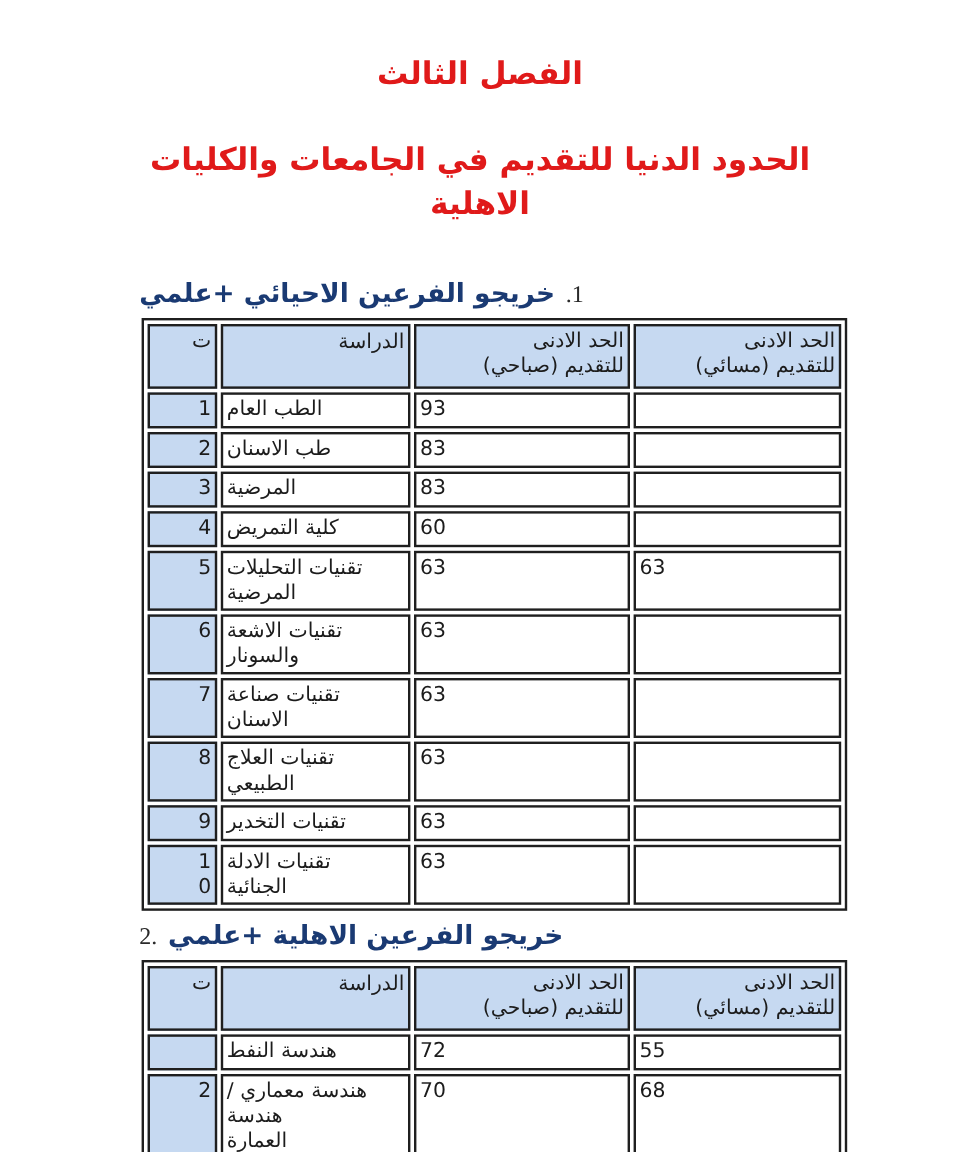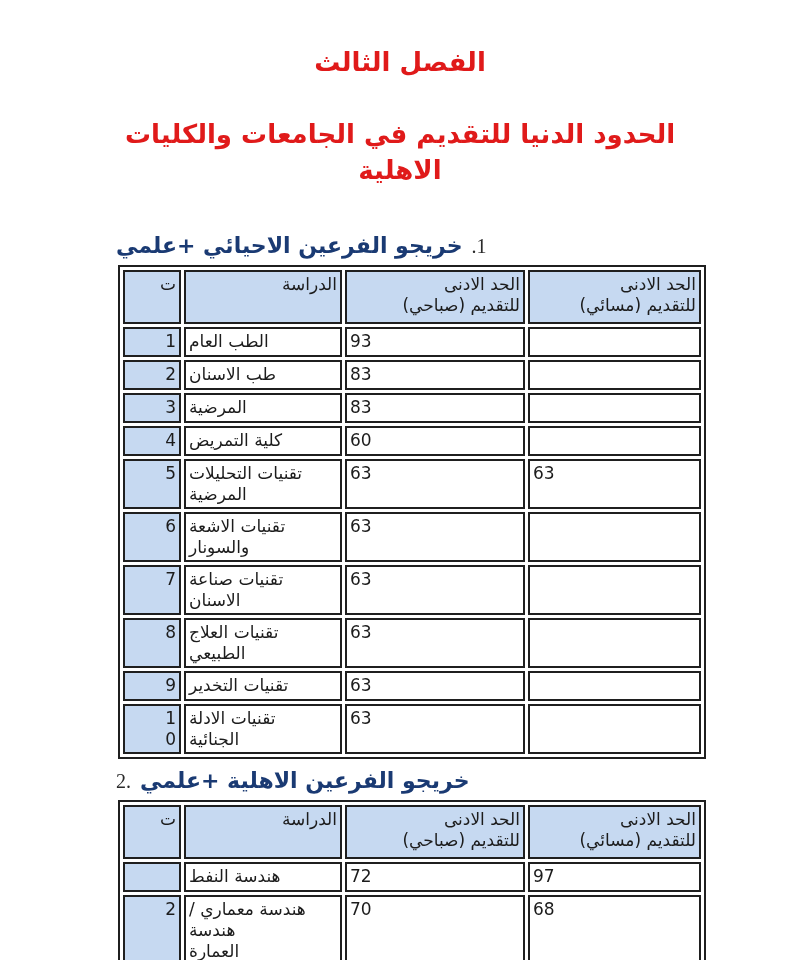--- a/index.html
+++ b/index.html
@@ -223,21 +223,21 @@
 للتقديم (صباحي)</th>
         <th class="col-eve">الحد الادنى
 للتقديم (مسائي)</th>
       </tr>
     </thead>
     <tbody>
       <tr>
         <td class="cell-no single"></td>
         <td class="cell-study">هندسة النفط</td>
         <td class="cell-morn">72</td>
-        <td class="cell-eve">97</td>
+        <td class="cell-eve">55</td>
       </tr>
       <tr>
         <td class="cell-no">2</td>
         <td class="cell-study">هندسة معماري / هندسة
 العمارة</td>
         <td class="cell-morn">70</td>
         <td class="cell-eve">68</td>
       </tr>
 
     </tbody>

